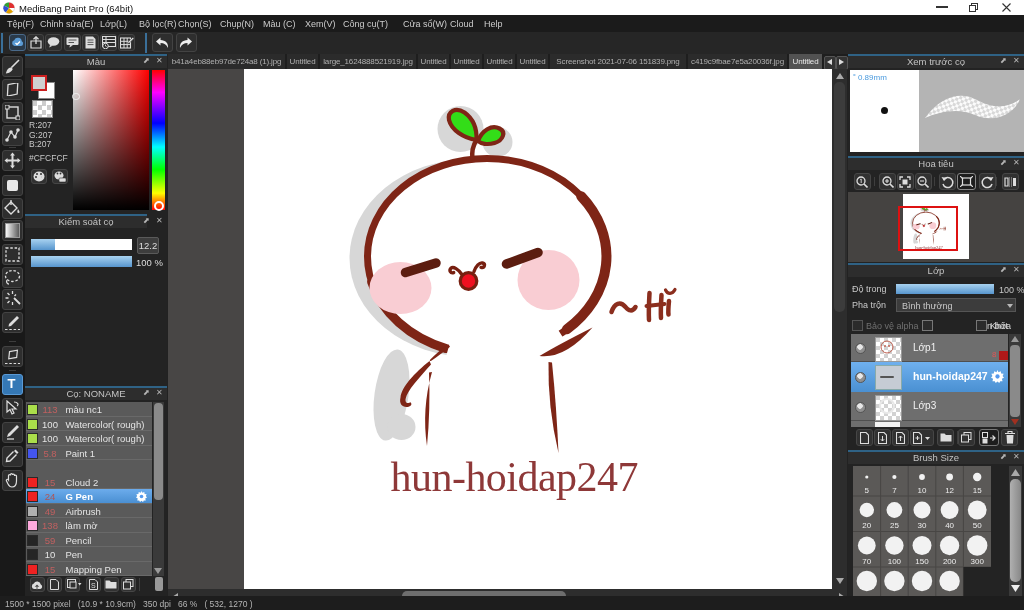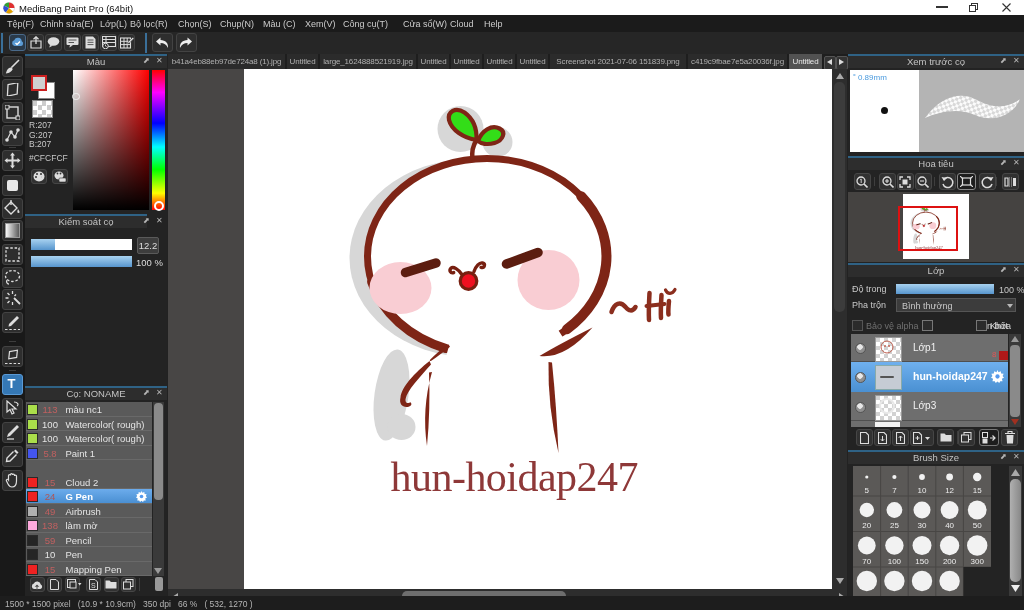--- a/index.html
+++ b/index.html
@@ -41,21 +41,21 @@
       <rect x="0.5" y="2.5" width="6" height="6" fill="#fff" stroke="#333"></rect>
     </svg>
   <svg class="a" style="left:1002px;top:3px;" width="9" height="9" viewBox="0 0 9 9">
       <path d="M0.5 0.5 L8.5 8.5 M8.5 0.5 L0.5 8.5" stroke="#333" stroke-width="1.1"></path>
     </svg>
 
   <div class="a" style="left:0;top:15px;width:1024px;height:17px;background:#1b1b1b;"></div>
   <div class="m" style="left:7px;">Tệp(F)</div>
   <div class="m" style="left:40px;">Chỉnh sửa(E)</div>
   <div class="m" style="left:100px;">Lớp(L)</div>
-  <div class="m" style="left:130px;">Bộ lọc(R)</div>
+  <div class="m" style="left:139px;">Bộ lọc(R)</div>
   <div class="m" style="left:178px;">Chọn(S)</div>
   <div class="m" style="left:220px;">Chụp(N)</div>
   <div class="m" style="left:263px;">Màu (C)</div>
   <div class="m" style="left:305px;">Xem(V)</div>
   <div class="m" style="left:343px;">Công cụ(T)</div>
   <div class="m" style="left:403px;">Cửa sổ(W)</div>
   <div class="m" style="left:450px;">Cloud</div>
   <div class="m" style="left:484px;">Help</div>
 
   <div class="a" style="left:0;top:32px;width:1024px;height:22px;background:#262626;"></div>

